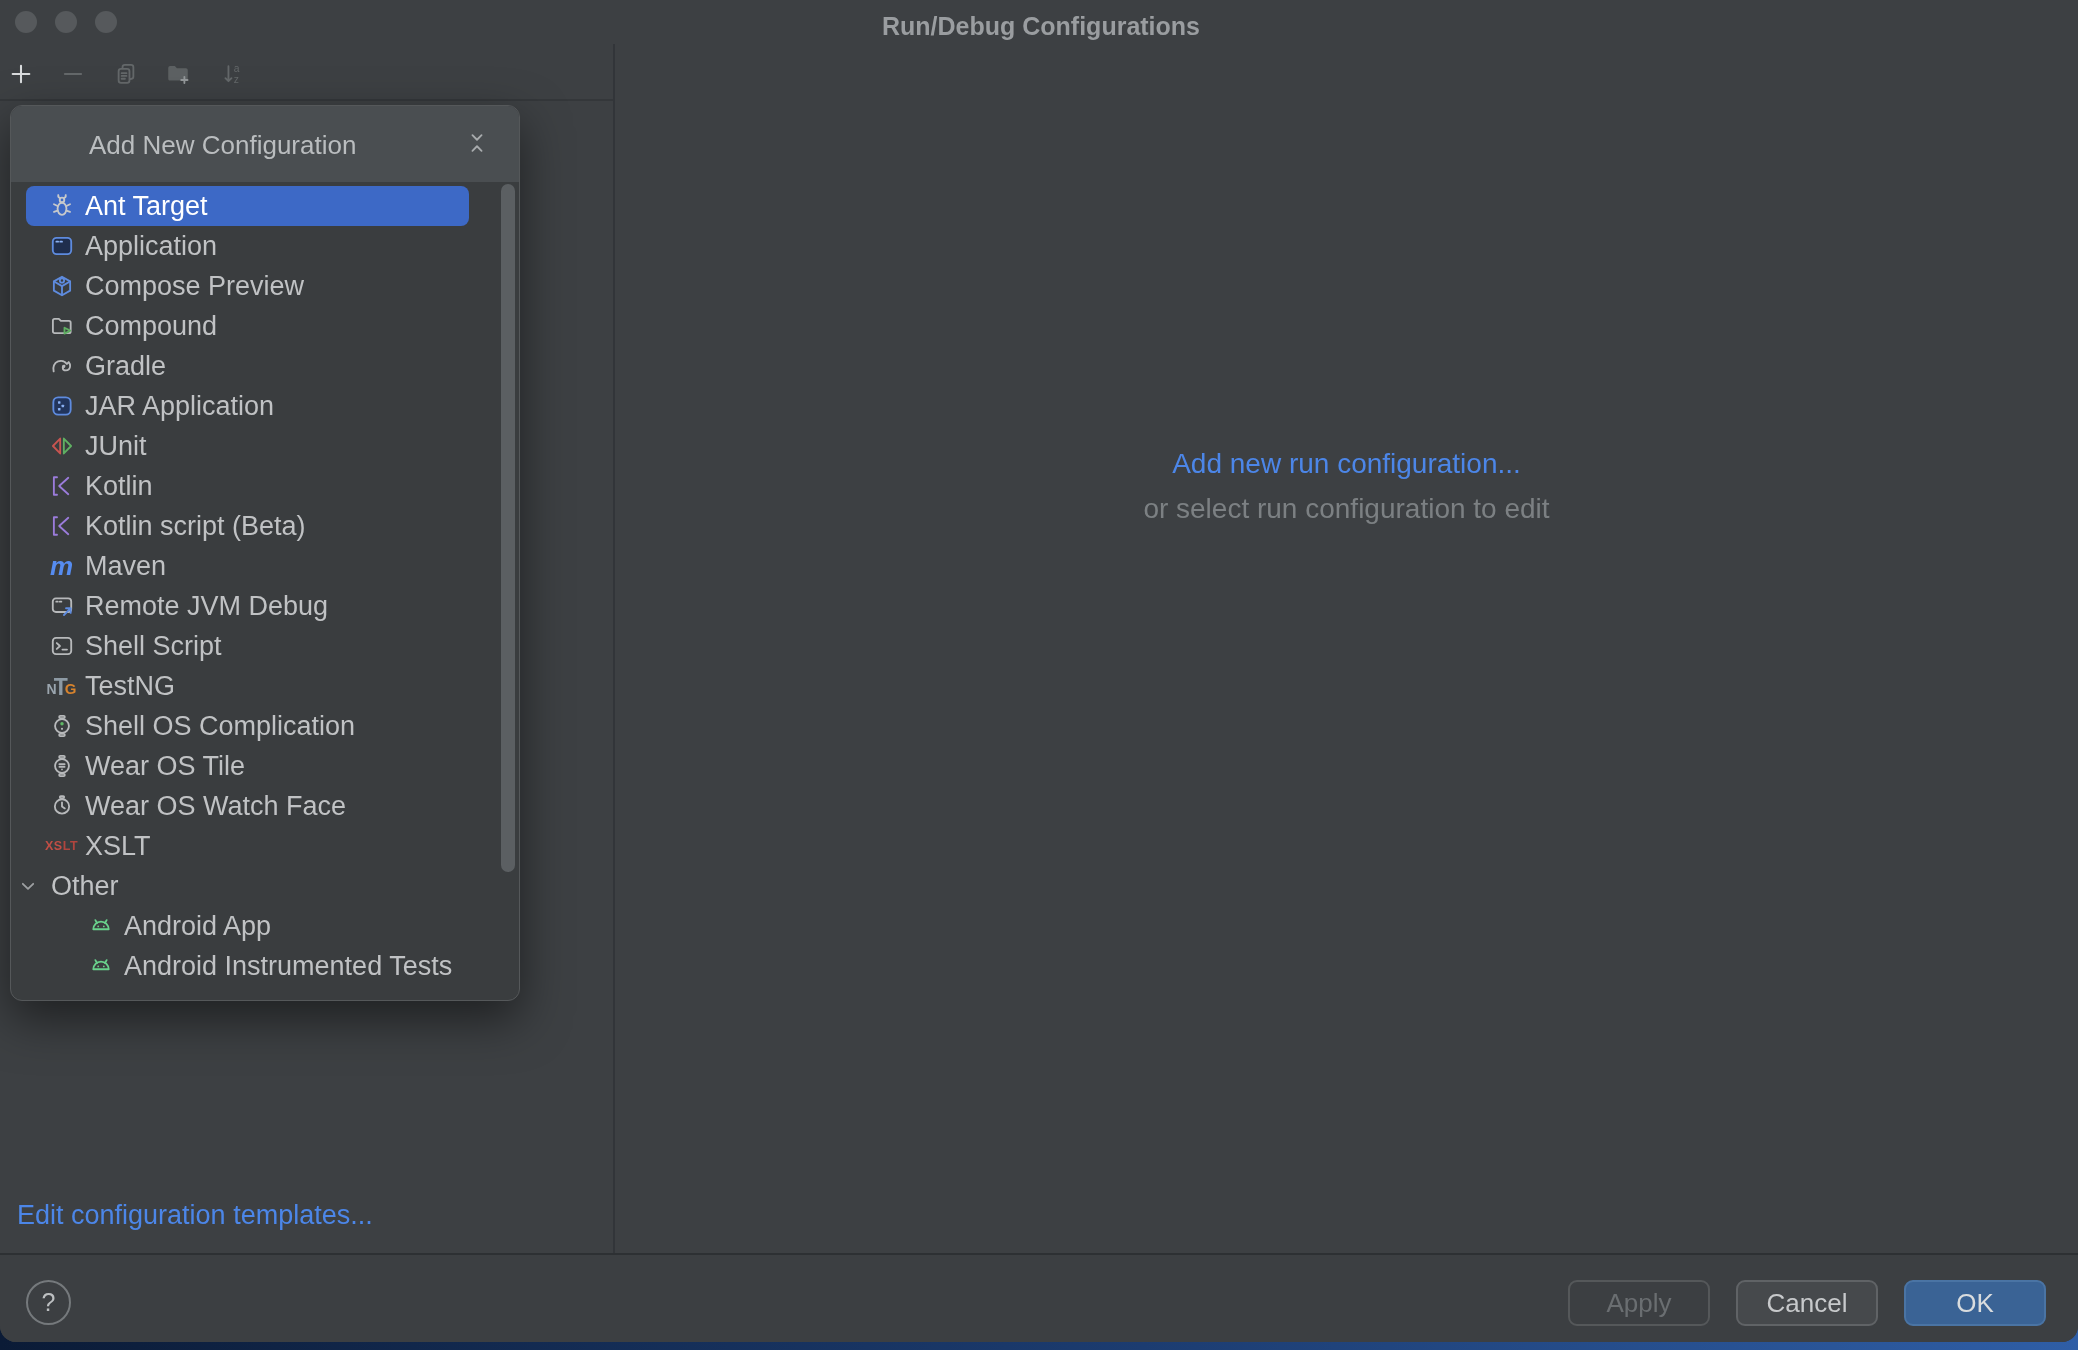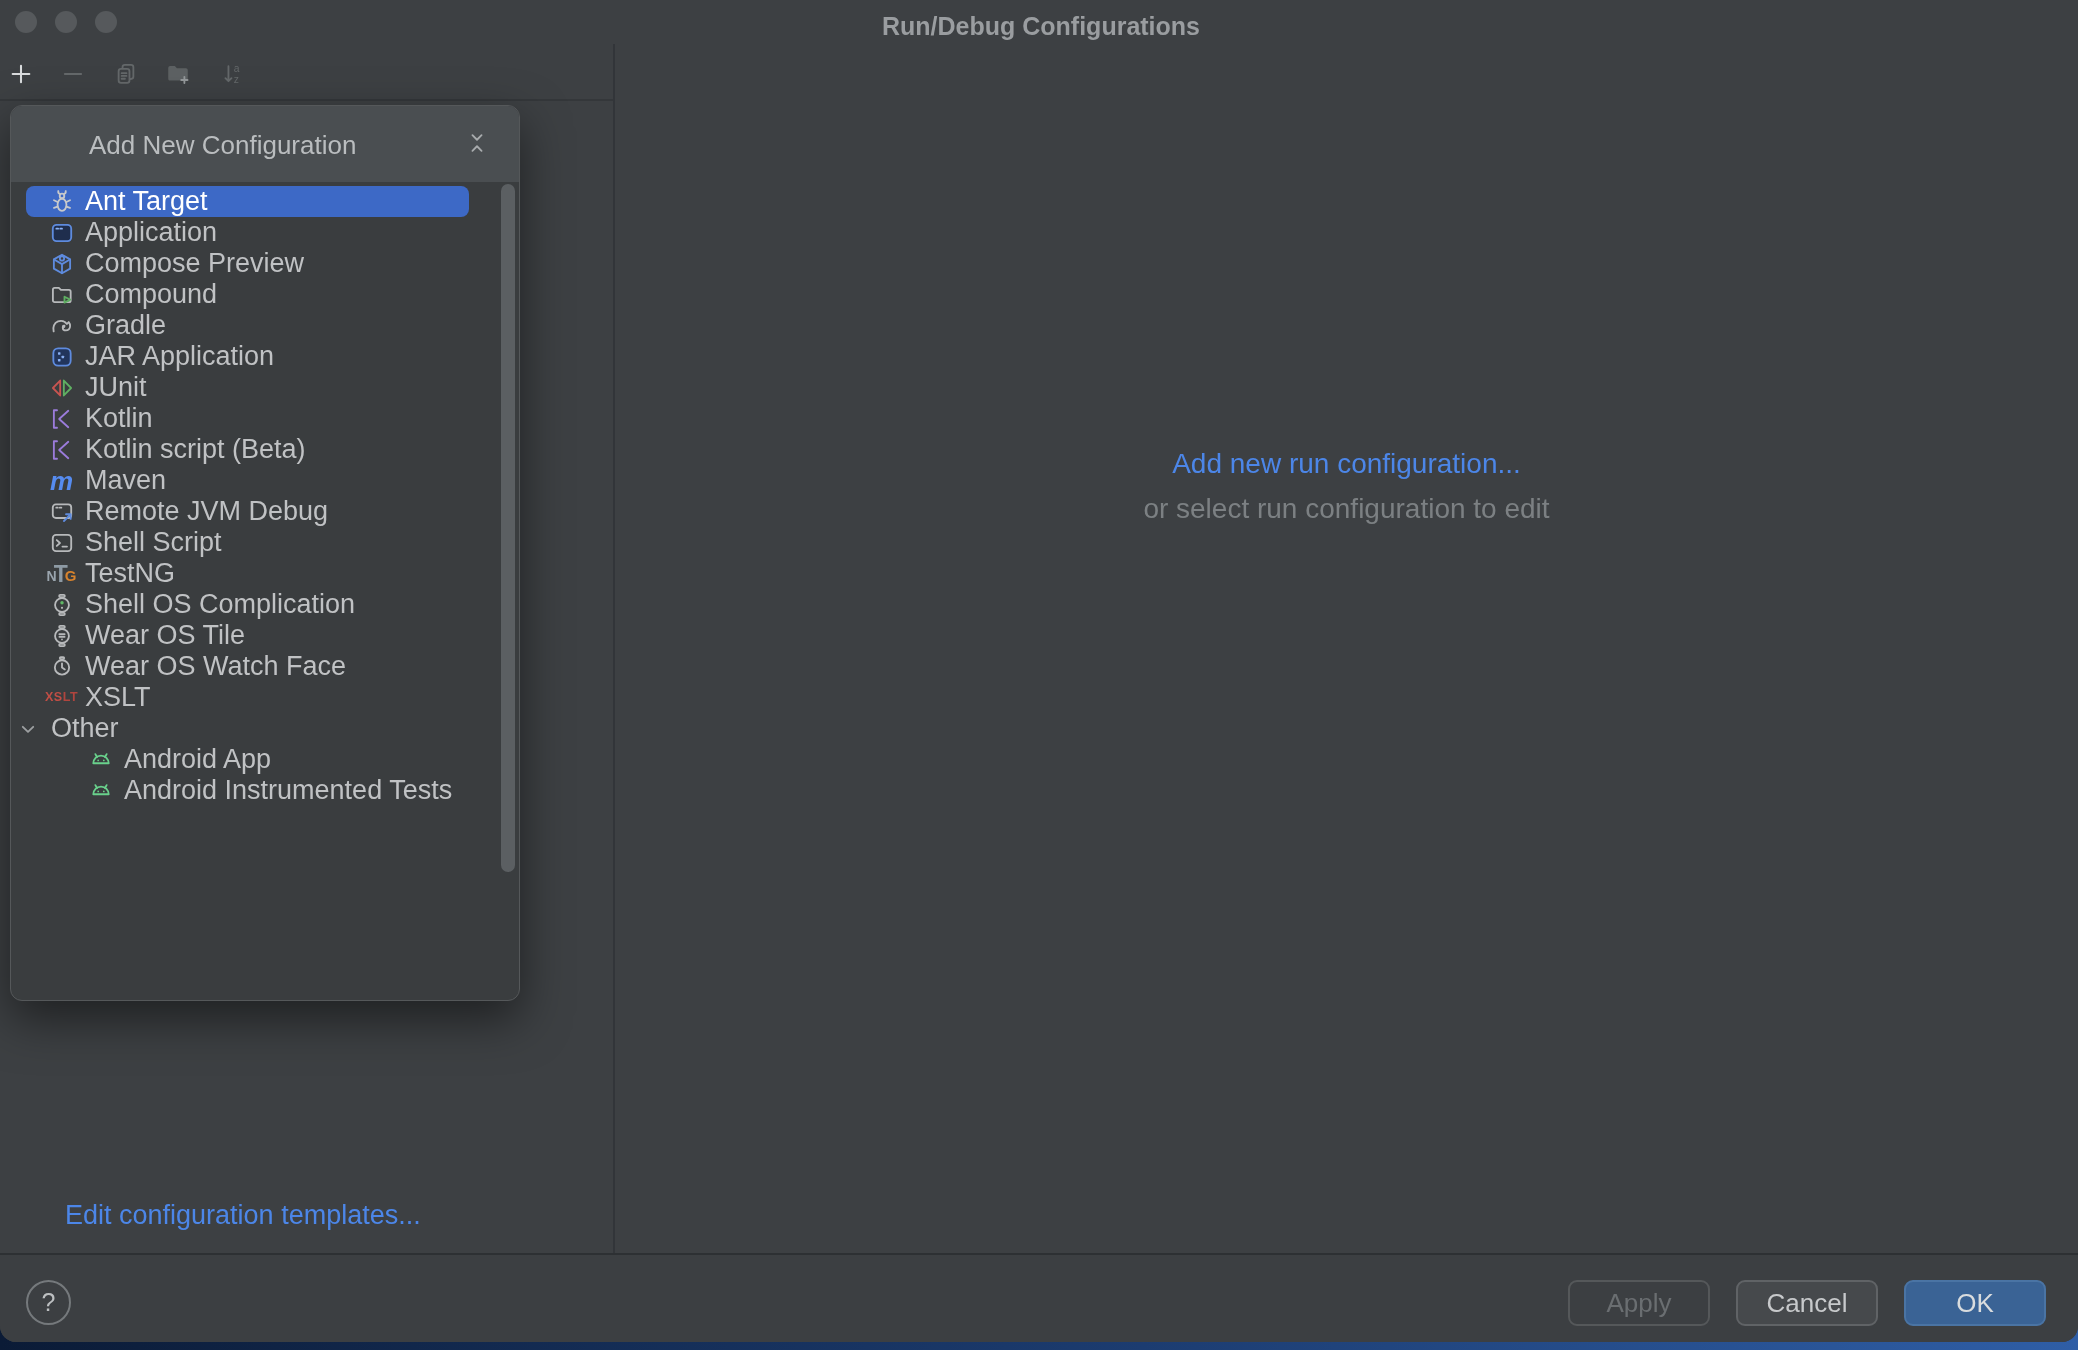--- a/index.html
+++ b/index.html
@@ -22,21 +22,21 @@
   .toolbar{position:absolute;top:0;left:0;right:0;height:55px;border-bottom:2px solid #34373a}
   .tool{position:absolute;top:17px;width:26px;height:26px}
   
   .popup{position:absolute;left:10px;top:105px;width:510px;height:896px;box-sizing:border-box;
     background:#3a3d3f;border:1px solid #55585a;border-radius:12px;overflow:hidden;
     box-shadow:0 18px 48px rgba(0,0,0,.5)}
   .popup-header{position:relative;height:76px;background:#4a4e51;border-radius:11px 11px 0 0}
   .popup-title{position:absolute;left:78px;top:0;line-height:78px;font-size:26px;font-weight:normal;color:#babdbf}
   .collapse{position:absolute;right:29px;top:24px;width:26px;height:26px}
   .list{position:absolute;top:76px;left:0;right:0;bottom:0;padding-top:4px;overflow:hidden}
-  .row{position:relative;height:31px;margin:0 50px 0 15px;display:flex;align-items:center;gap:10px;
+  .row{position:relative;height:40px;margin:0 50px 0 15px;display:flex;align-items:center;gap:10px;
     border-radius:8px;font-size:27px;color:#c0c2c4;padding-left:22px;box-sizing:border-box}
   .row.selected{color:#ffffff}
   .row.group{padding-left:0}
   .row.group .ic{margin-left:-12px;margin-right:0}
   .row.child{padding-left:61px}
   .ic{width:27px;height:27px;flex:0 0 27px;display:flex;align-items:center;justify-content:center}
   .lbl{white-space:nowrap}
   .annotation{position:absolute;left:8px;top:-2px;width:300px;height:46px;border:5px solid #e2432e;
     border-radius:16px;box-sizing:border-box;pointer-events:none}
   .thumb{position:absolute;right:4px;top:2px;width:14px;height:688px;background:#5b5f62;border-radius:7px}
@@ -331,21 +331,21 @@
               <circle cx="9.4" cy="12.4" r=".8" fill="#69d18c"></circle>
               <circle cx="14.6" cy="12.4" r=".8" fill="#69d18c"></circle>
             </svg>
           </span>
           <span class="lbl">Android Instrumented Tests</span>
         </div>
         <div class="thumb"></div>
       </div>
   </div>
 
-  <a class="edit-link" style="color: rgb(76, 134, 232); margin-left: 48px;">Edit configuration templates...</a>
+  <a class="edit-link" style="color: rgb(76, 134, 232);">Edit configuration templates...</a>
 
   <div class="right-panel">
     <div class="rp-center">
       <div class="add-link" style="color: rgb(76, 134, 232);">Add new run configuration...</div>
       <div class="hint">or select run configuration to edit</div>
     </div>
   </div>
 
   <div class="footer">
     <div class="help">?</div>

